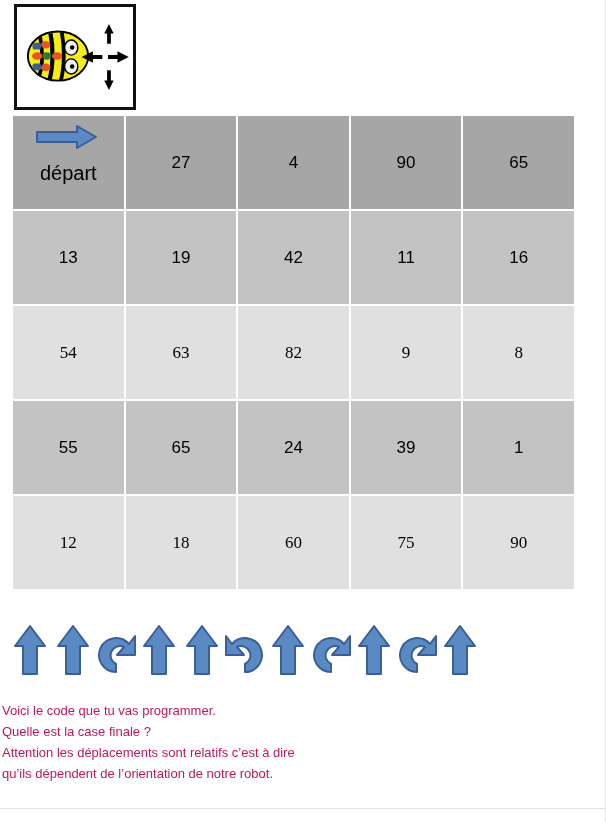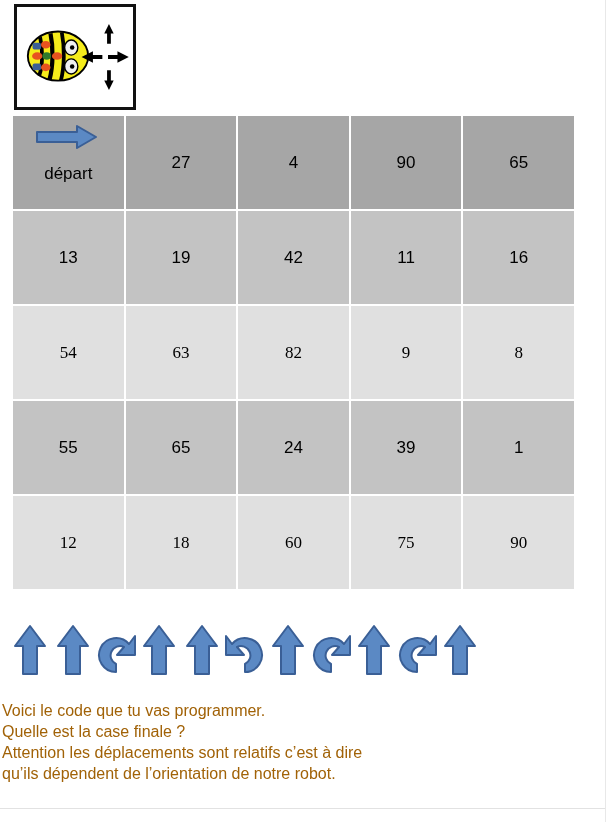--- a/index.html
+++ b/index.html
@@ -79,21 +79,21 @@
   .start-cell .start-arrow {
     position: absolute;
     left: 22px;
     top: 8px;
     width: 64px;
     height: 26px;
   }
   .start-cell .start-label {
     display: block;
     margin-top: 22px;
-    font-size: 17px;
+    font-size: 20px;
   }
 
   
   .code-strip {
     position: absolute;
     left: 10px;
     top: 619px;
     width: 470px;
     height: 62px;
     display: flex;
@@ -105,23 +105,23 @@
     height: 56px;
     flex: 0 0 auto;
   }
 
   
   .instructions {
     position: absolute;
     left: 2px;
     top: 700px;
     width: 590px;
-    font-size: 16px;
+    font-size: 13px;
     line-height: 21px;
-    color: #a16207;
+    color: #be185d;
   }
   .instructions p {
     margin: 0;
     white-space: nowrap;
   }
 </style>
 </head>
 <body>
 
 <div class="robot-card">

